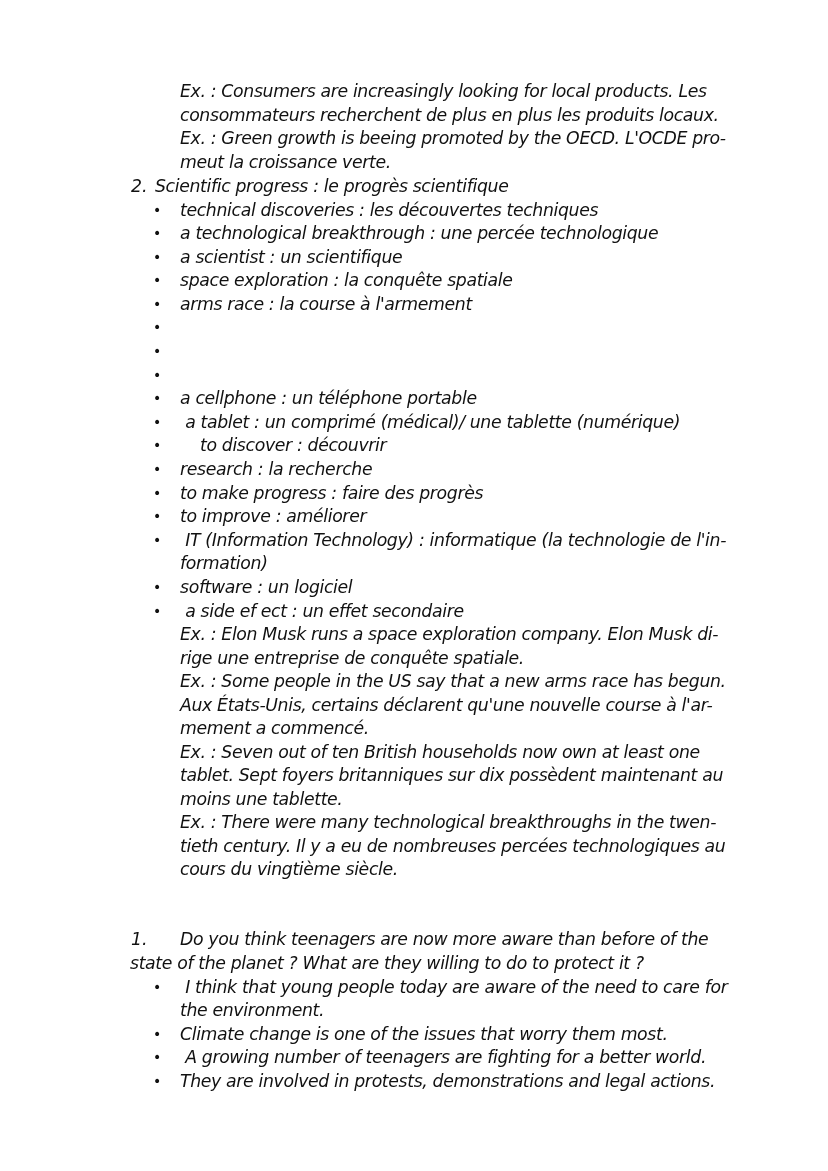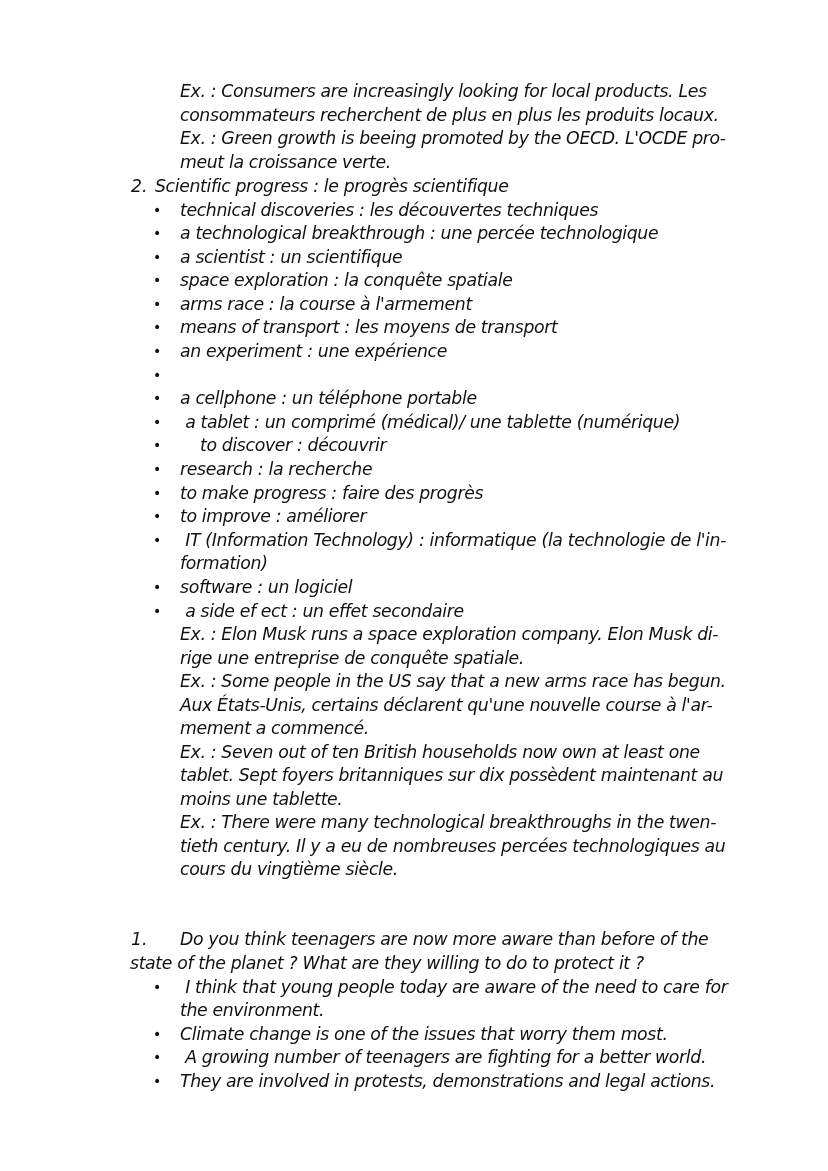--- a/index.html
+++ b/index.html
@@ -63,24 +63,22 @@
   <div class="bullet" style="left:153px; top:246px;">•</div>
   <div class="line" style="left:180px; top:246px;">a scientist : un scientifique</div>
 
   <div class="bullet" style="left:153px; top:269px;">•</div>
   <div class="line" style="left:180px; top:269px;">space exploration : la conquête spatiale</div>
 
   <div class="bullet" style="left:153px; top:293px;">•</div>
   <div class="line" style="left:180px; top:293px;">arms race : la course à l'armement</div>
 
   <div class="bullet" style="left:153px; top:316px;">•</div>
-  <div class="line" style="left:180px; top:316px;">means of transport : les moyens de transport</div>
 
   <div class="bullet" style="left:153px; top:340px;">•</div>
-  <div class="line" style="left:180px; top:340px;">an experiment : une expérience</div>
 
   <div class="bullet" style="left:153px; top:364px;">•</div>
 
   <div class="bullet" style="left:153px; top:387px;">•</div>
   <div class="line" style="left:180px; top:387px;">a cellphone : un téléphone portable</div>
 
   <div class="bullet" style="left:153px; top:411px;">•</div>
   <div class="line" style="left:180px; top:411px; white-space:pre;"> a tablet : un comprimé (médical)/ une tablette (numérique)</div>
 
   <div class="bullet" style="left:153px; top:434px;">•</div>

